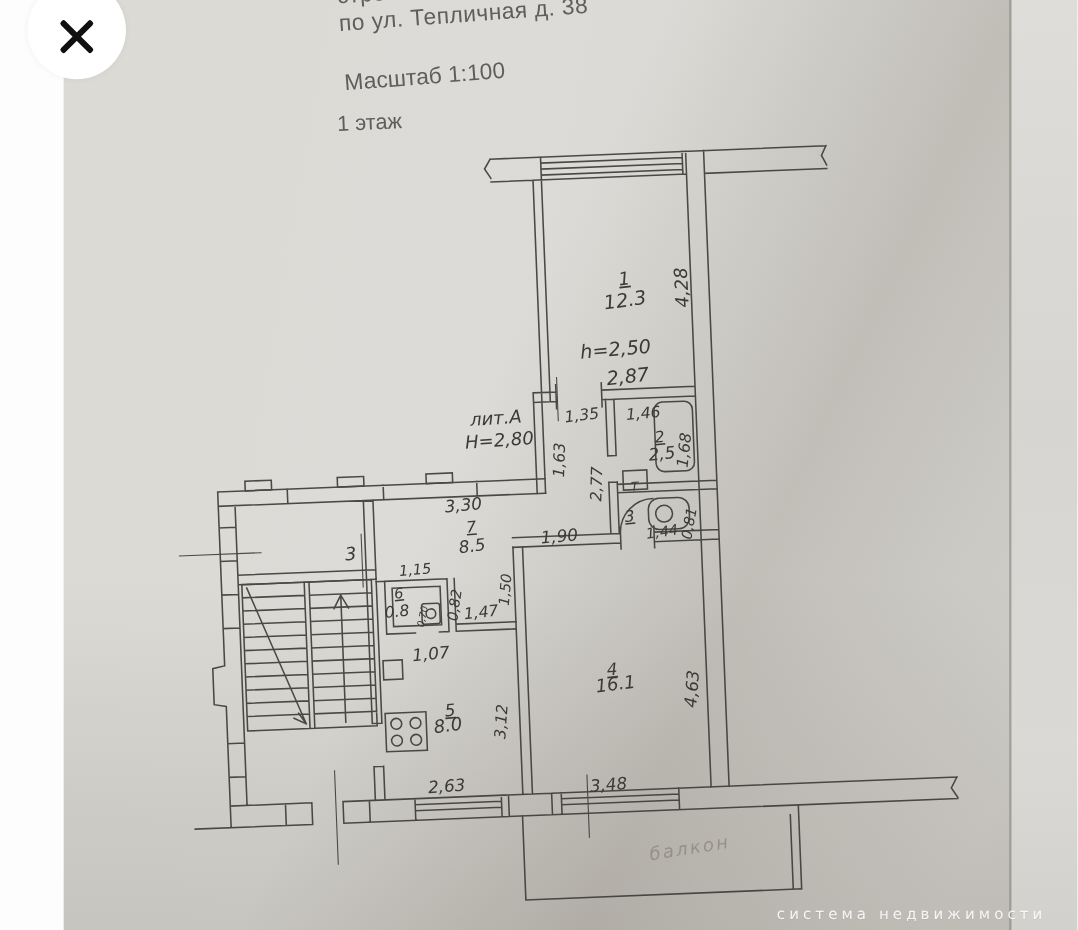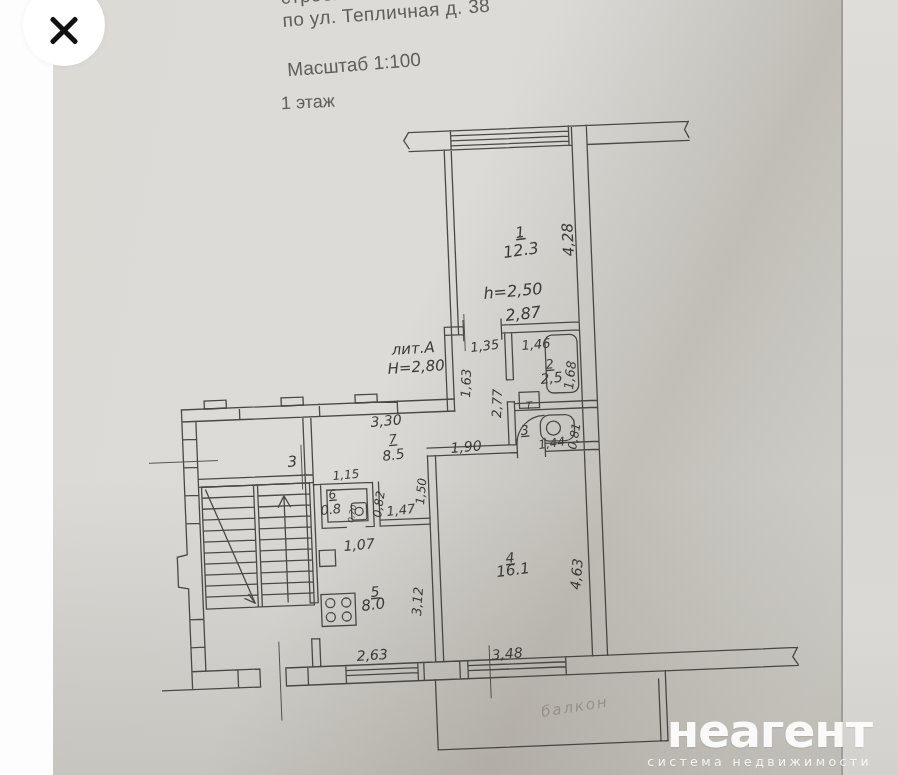--- a/index.html
+++ b/index.html
@@ -144,17 +144,16 @@
   </svg>
 
   <div class="close-btn" role="button" aria-label="close">
     <div class="close-x">
         <span></span>
         <span></span>
       </div>
   </div>
 
   <div class="watermark">
-    <div class="wm-brand">неагент</div>
     <div class="wm-tag">система недвижимости</div>
   </div>
 
 </div>
 
 </body></html>

